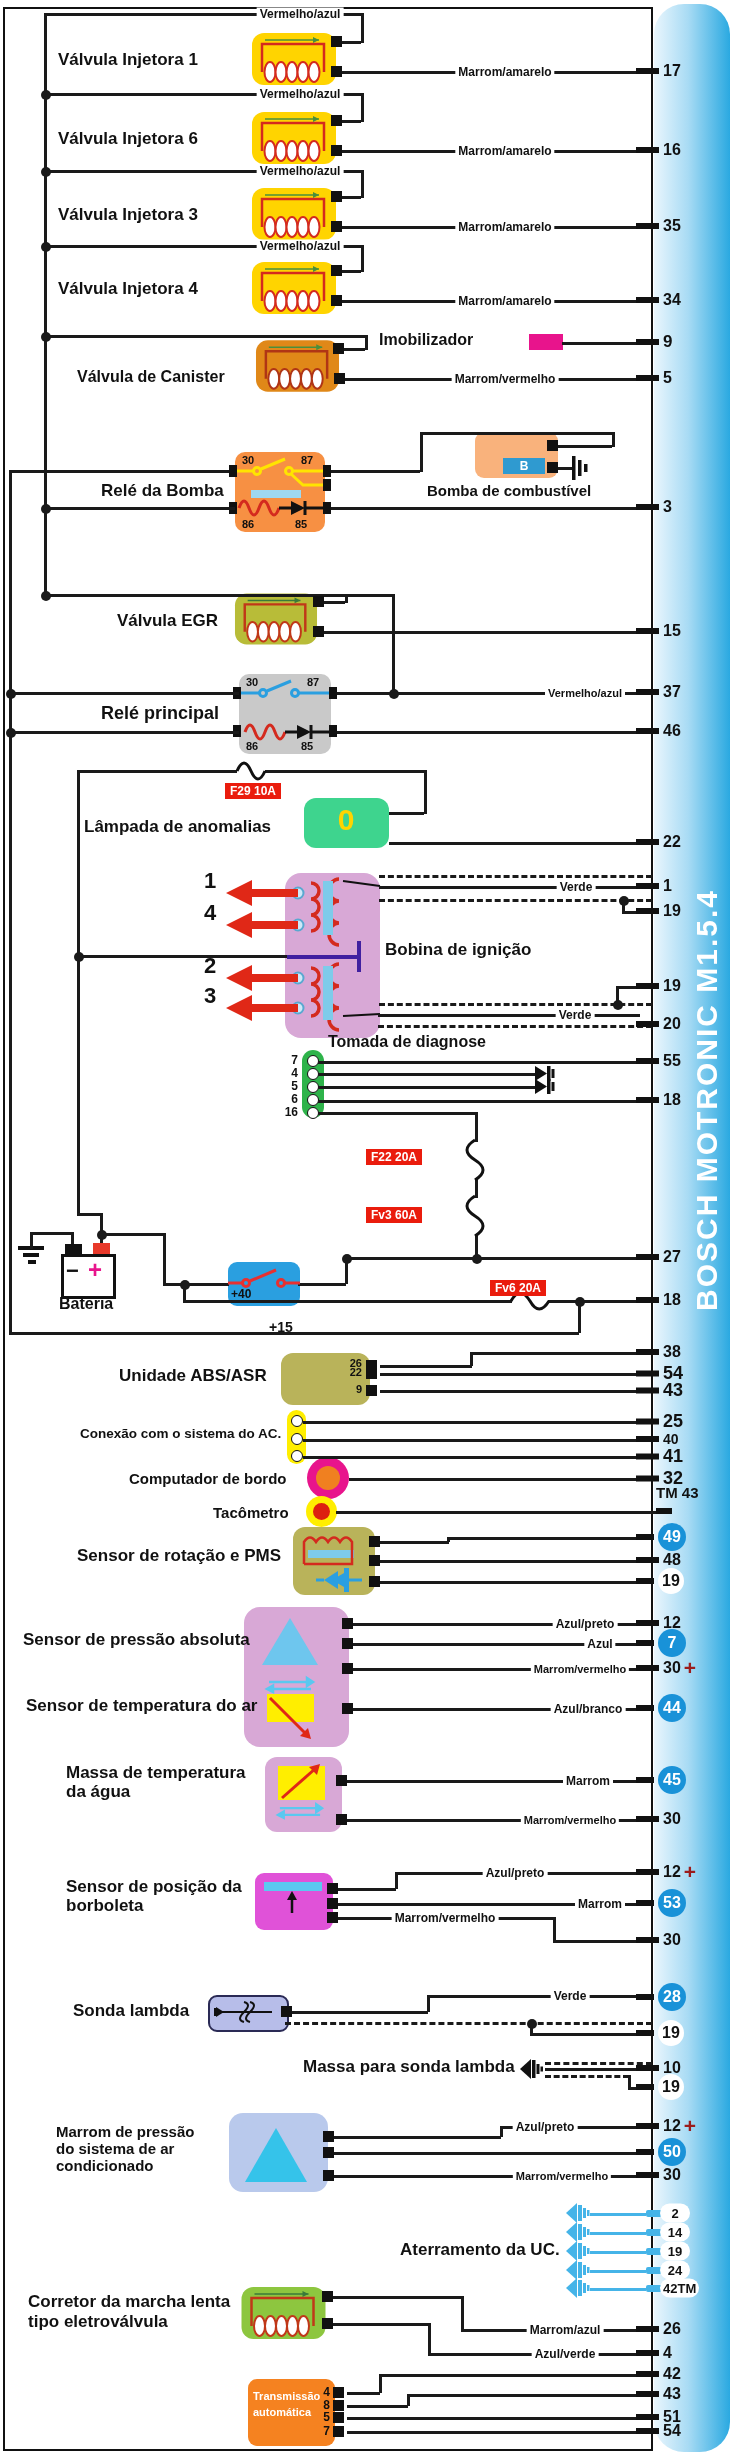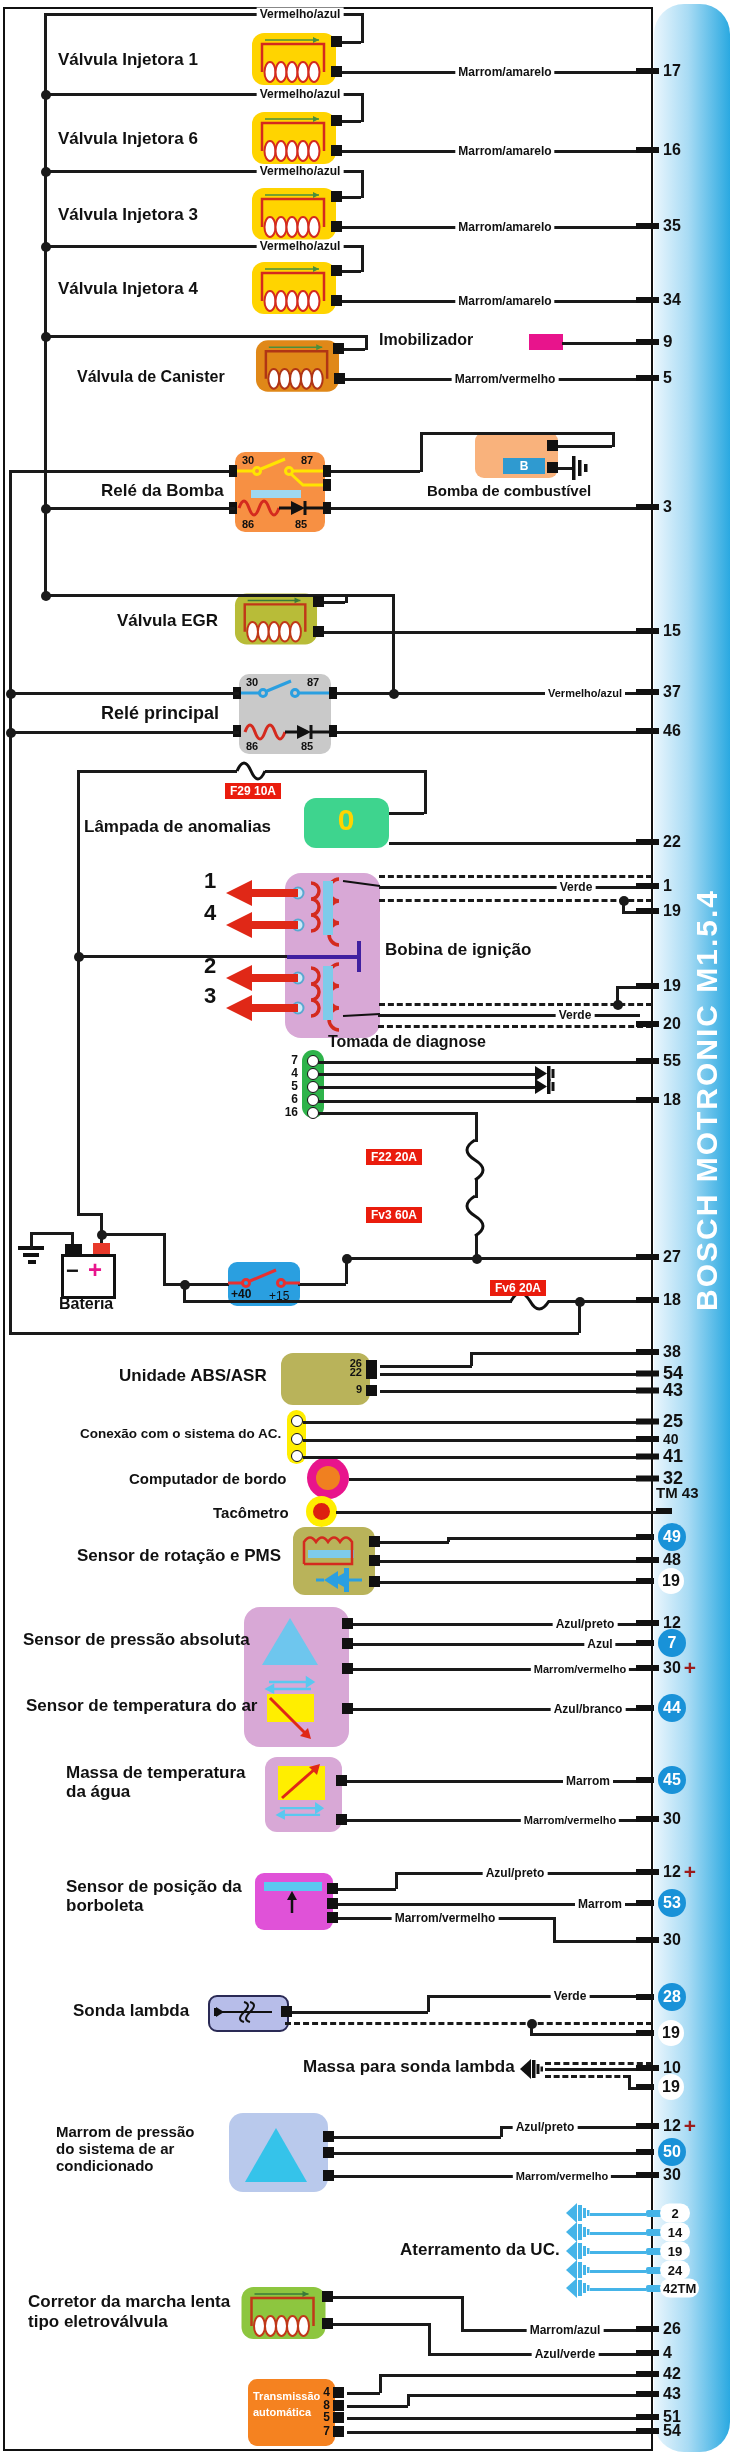--- a/index.html
+++ b/index.html
@@ -276,21 +276,21 @@
   <svg style="left:228px;top:1262px;z-index:3" width="72" height="44" viewBox="0 0 72 44">
     <g stroke="#e83030" stroke-width="3" fill="none">
       <line x1="0" y1="21" x2="14" y2="21"></line>
         <circle cx="18" cy="21" r="3.5"></circle>
       <line x1="22" y1="19" x2="48" y2="8"></line>
         <circle cx="53" cy="21" r="3.5"></circle>
         <line x1="57" y1="21" x2="72" y2="21"></line>
     </g>
   </svg>
   <div class="abs" style="left:231px;top:1287px;font-weight:bold;font-size:12px;z-index:4">+40</div>
-  <div class="abs" style="left:269px;top:1289px;font-weight:normal;font-size:12px;z-index:4">+15</div>
+  <div class="abs" style="left:269px;top:1319px;font-weight:bold;font-size:14px;z-index:4">+15</div>
 
   <div class="abs" style="left:281px;top:1353px;width:89px;height:52px;background:#b9b35a;border-radius:12px"></div>
   <div class="abs" style="left:332px;top:1357px;width:30px;text-align:right;font-weight:bold;font-size:11px;z-index:4">26</div>
   <div class="abs" style="left:332px;top:1366px;width:30px;text-align:right;font-weight:bold;font-size:11px;z-index:4">22</div>
   <div class="abs" style="left:332px;top:1383px;width:30px;text-align:right;font-weight:bold;font-size:11px;z-index:4">9</div>
 
   <div class="abs" style="left:287px;top:1410px;width:19px;height:54px;background:#ffee00;border-radius:10px"></div>
   <div class="abs" style="left:291px;top:1415px;width:10px;height:10px;background:#fff;border:1.5px solid #111;border-radius:50%;z-index:3"></div>
   <div class="abs" style="left:291px;top:1433px;width:10px;height:10px;background:#fff;border:1.5px solid #111;border-radius:50%;z-index:3"></div>
   <div class="abs" style="left:291px;top:1450px;width:10px;height:10px;background:#fff;border:1.5px solid #111;border-radius:50%;z-index:3"></div>

